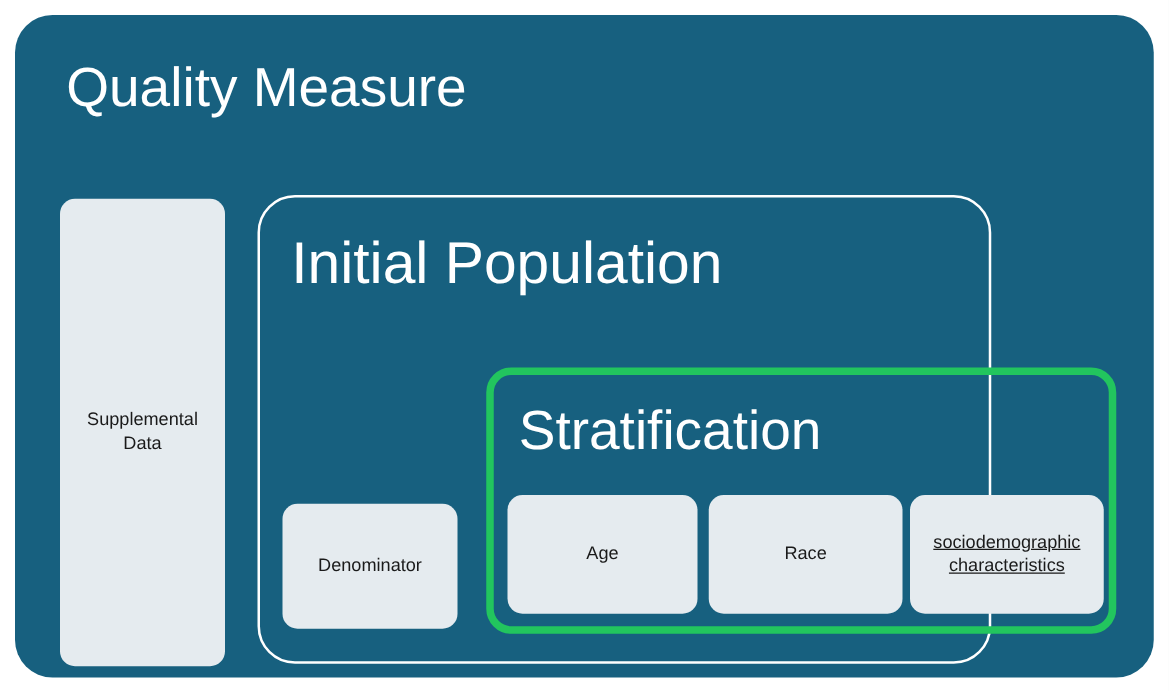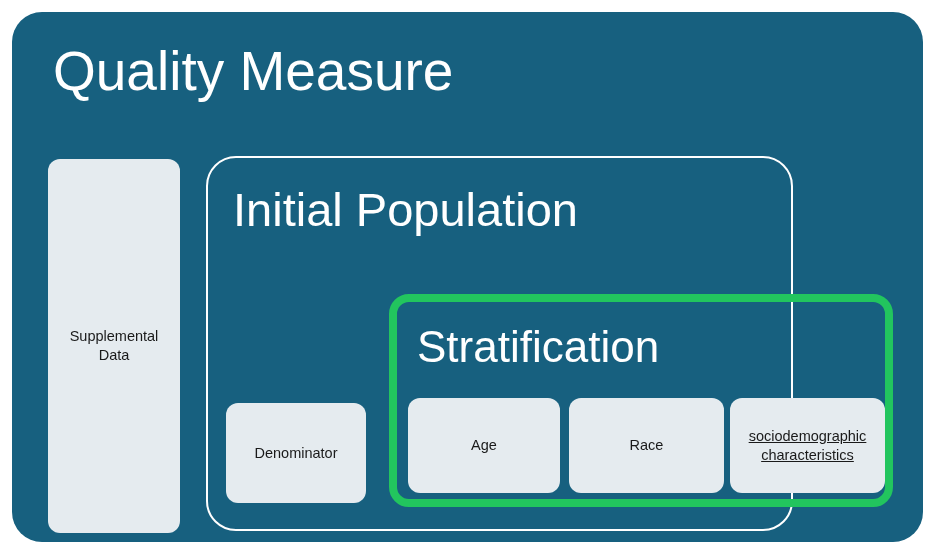--- a/index.html
+++ b/index.html
@@ -31,21 +31,21 @@
     height: 530px;
     box-sizing: border-box;
     background: #17607F;
     border-radius: 30px;
   }
 
   .quality-title {
     position: absolute;
     left: 41px;
     top: 28px;
-    font-size: 55px;
+    font-size: 44px;
     line-height: 62px;
     font-weight: 400;
     color: #ffffff;
     letter-spacing: 0px;
     white-space: nowrap;
   }
 
   
   .leaf {
     position: absolute;
@@ -111,21 +111,21 @@
   }
 
   
   .stratification {
     position: absolute;
     left: 181px;
     top: 136px;
     width: 504px;
     height: 213px;
     box-sizing: border-box;
-    border: 8px solid #22c55e;
+    border: 6px solid #22c55e;
     border-radius: 20px;
     background: transparent;
   }
 
   .stratification-title {
     position: absolute;
     left: 20px;
     top: 19px;
     font-size: 44px;
     line-height: 52px;

